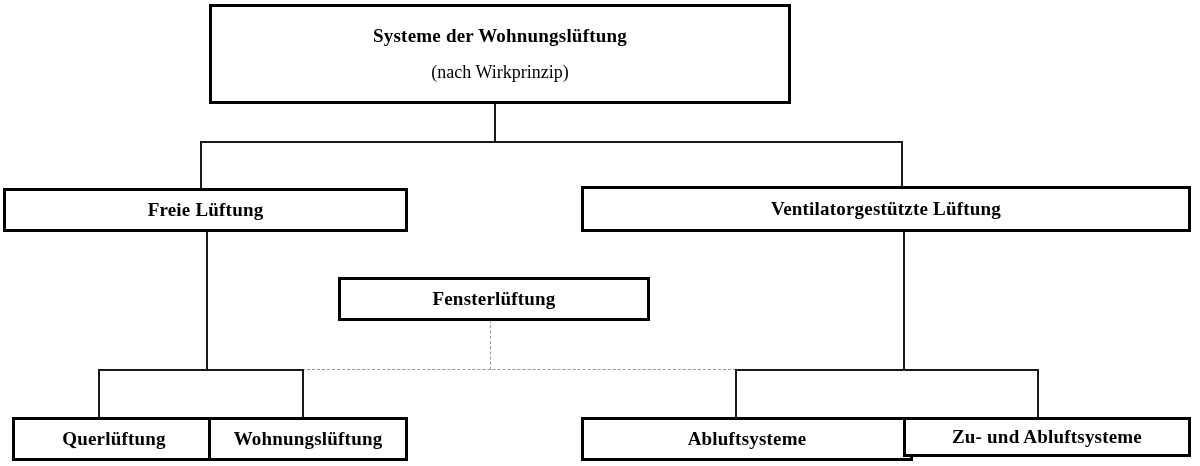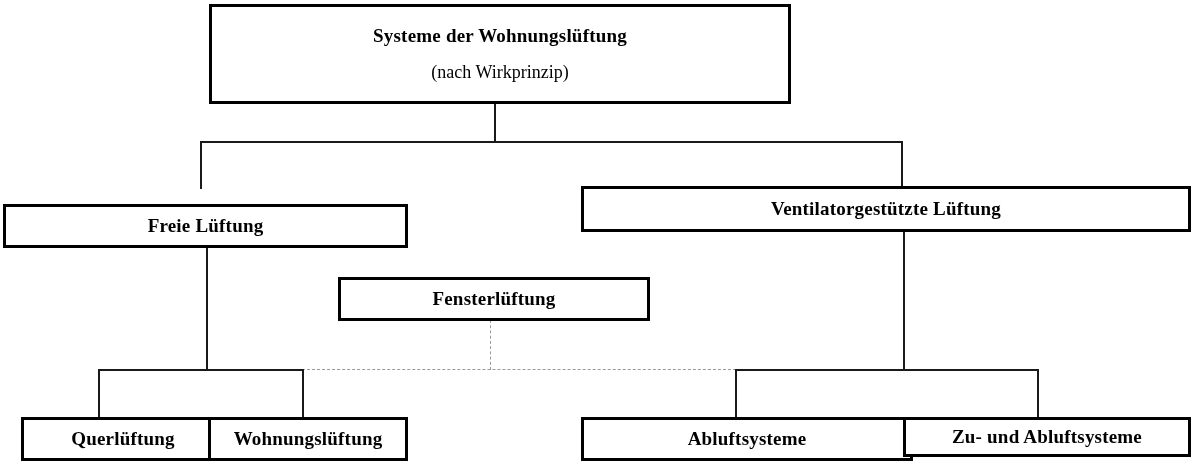--- a/index.html
+++ b/index.html
@@ -42,24 +42,24 @@
   }
   .node .line2 {
     font-weight: normal;
     font-size: 18px;
     line-height: 1.2;
     margin-top: 14px;
     white-space: nowrap;
   }
 
   #node-root      { left: 209px; top: 4px;   width: 582px; height: 100px; }
-  #node-frei      { left: 3px;   top: 188px; width: 405px; height: 44px; margin-top: 16px; }
+  #node-frei      { left: 3px;   top: 188px; width: 405px; height: 44px; }
   #node-vent      { left: 581px; top: 186px; width: 610px; height: 46px; }
   #node-fenster   { left: 338px; top: 277px; width: 312px; height: 44px; }
-  #node-quer      { left: 21px;   top: 417px; width: 204px; height: 44px; }
+  #node-quer      { left: 12px;   top: 417px; width: 204px; height: 44px; }
   #node-schacht   { left: 208px; top: 417px; width: 200px; height: 44px; }
   #node-abluft    { left: 581px; top: 417px; width: 332px; height: 44px; }
   #node-zuabluft  { left: 903px; top: 417px; width: 288px; height: 40px; }
 
   
   .edge {
     position: absolute;
     background: #1a1a1a;
     z-index: 1;
   }

